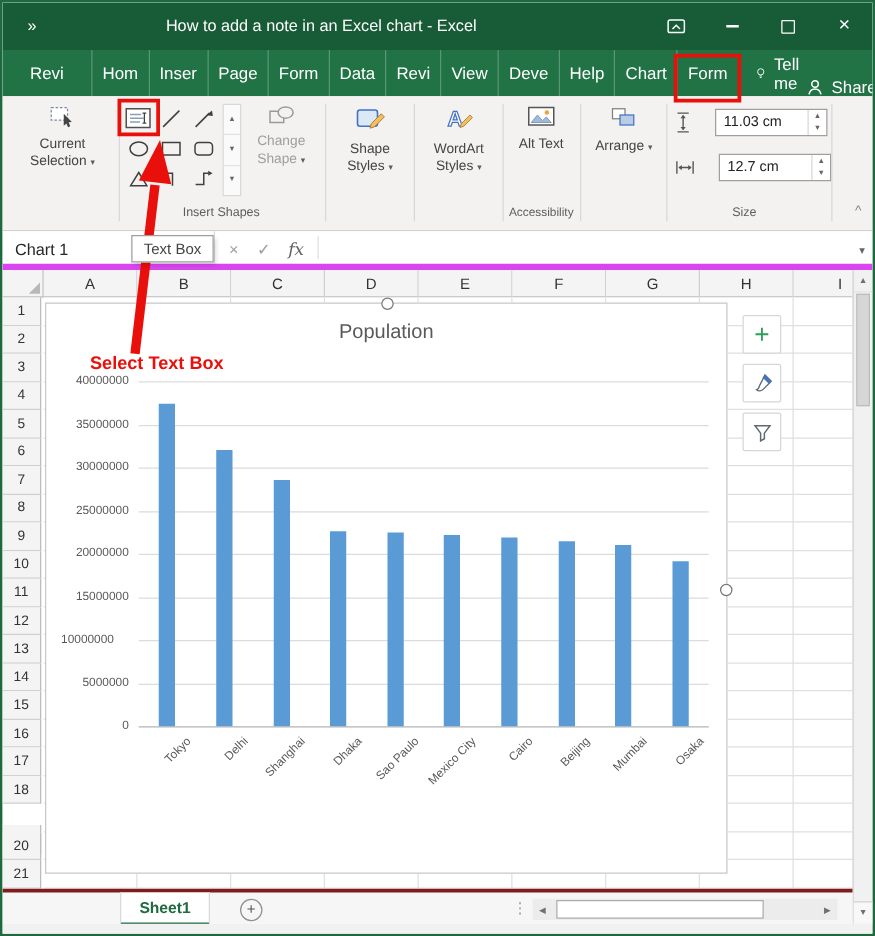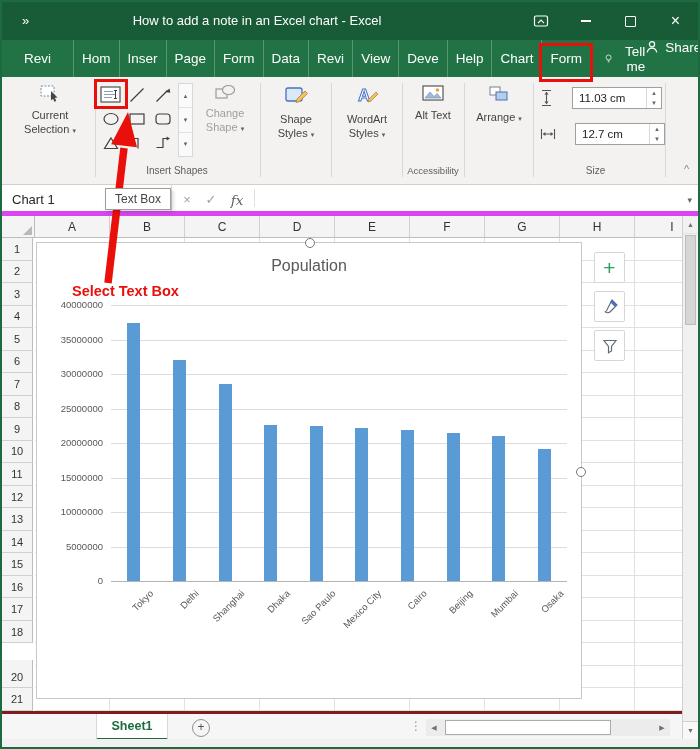--- a/index.html
+++ b/index.html
@@ -20,22 +20,22 @@
   .wc{width:45px;height:38px;display:flex;align-items:center;justify-content:center;color:#fff;font-size:16px;}
   .min-glyph{display:block;width:10px;height:1.4px;background:#fff;}
   .max-glyph{display:block;width:9px;height:9px;border:1.3px solid #fff;border-radius:1px;}
 
   
   .tabrow{position:absolute;left:0;top:38px;width:696px;height:37px;background:var(--green);display:flex;align-items:stretch;}
   .tablist{display:flex;align-items:stretch;padding-left:10px;}
   .tab{display:flex;align-items:center;padding:0 8px;font-size:13.5px;color:#fff;position:relative;border-left:1px solid rgba(255,255,255,.25);white-space:nowrap;}
   .tab:first-child{border-left:none;padding:0 12px;margin-right:10px;}
   .red-tab-box{position:absolute;left:-3px;right:-3px;top:3px;bottom:-5px;border:3px solid var(--red);pointer-events:none;z-index:40;}
-  .tellme{display:flex;align-items:center;gap:6px;color:#fff;font-size:13.5px;margin-left:14px;text-align:right;}
-  .share{margin-left:auto;margin-right:31px;display:flex;align-items:flex-start;gap:6px;color:#fff;font-size:13.5px;}
+  .tellme{display:flex;align-items:center;gap:6px;color:#fff;font-size:13.5px;margin-left:14px;}
+  .share{margin-left:auto;margin-right:31px;display:flex;align-items:flex-end;gap:6px;color:#fff;font-size:13.5px;}
 
   
   .ribbon{position:absolute;left:0;top:75px;width:696px;height:108px;background:#f3f2f1;border-bottom:1px solid #d2d0ce;box-sizing:border-box;}
   .vsep{position:absolute;top:6px;height:94px;width:1px;background:#d8d8d8;}
   .s1{left:93px}.s2{left:258px}.s3{left:329px}.s4{left:400px}.s5{left:462px}.s6{left:531px}.s7{left:663px}
   .grp{position:absolute;top:6px;display:flex;flex-direction:column;align-items:center;gap:4px;font-size:11px;color:#444;text-align:center;line-height:1.25;}
   .grp-cursel{left:4px;width:88px;}
   .grp-cursel .glabel{width:80px;}
   .grp-shapestyles{left:262px;width:64px;}
   .grp-wordart{left:333px;width:64px;}
@@ -488,21 +488,21 @@
           <div class="xtick" style="width: 360px;">Beijing</div>
           <div class="bar" style="left: 381.1px; height: 144.9px; background: rgb(91, 155, 213);"></div>
           <div class="xtick" style="width: 405.6px;">Mumbai</div>
           <div class="bar" style="left: 426.7px; height: 131.79px; background: rgb(91, 155, 213);"></div>
           <div class="xtick" style="width: 451.2px;">Osaka</div>
         </div>
       <div class="handle h-top"></div>
       <div class="handle h-right"></div>
     <div class="ytick" style="top: 332px;">0</div>
         <div class="ytick" style="top: 297.5px;">5000000</div>
-        <div class="ytick" style="top: 263px;">10000000</div>
+        <div class="ytick" style="top: 263px; text-align: center;">10000000</div>
         <div class="ytick" style="top: 228.5px;">15000000</div>
         <div class="ytick" style="top: 194px;">20000000</div>
         <div class="ytick" style="top: 159.5px;">25000000</div>
         <div class="ytick" style="top: 125px;">30000000</div>
         <div class="ytick" style="top: 90.5px;">35000000</div>
         <div class="ytick" style="top: 56px;">40000000</div>
       </div>
 
     <div class="chart-buttons">
       <div class="cbtn">

